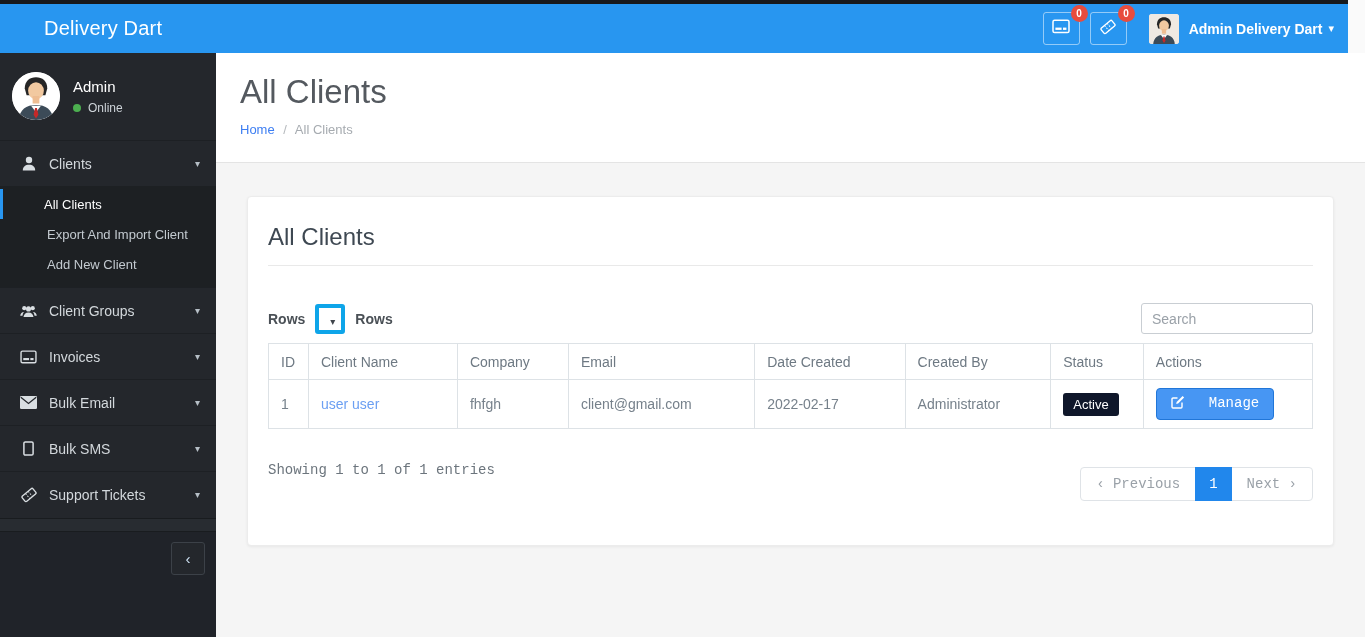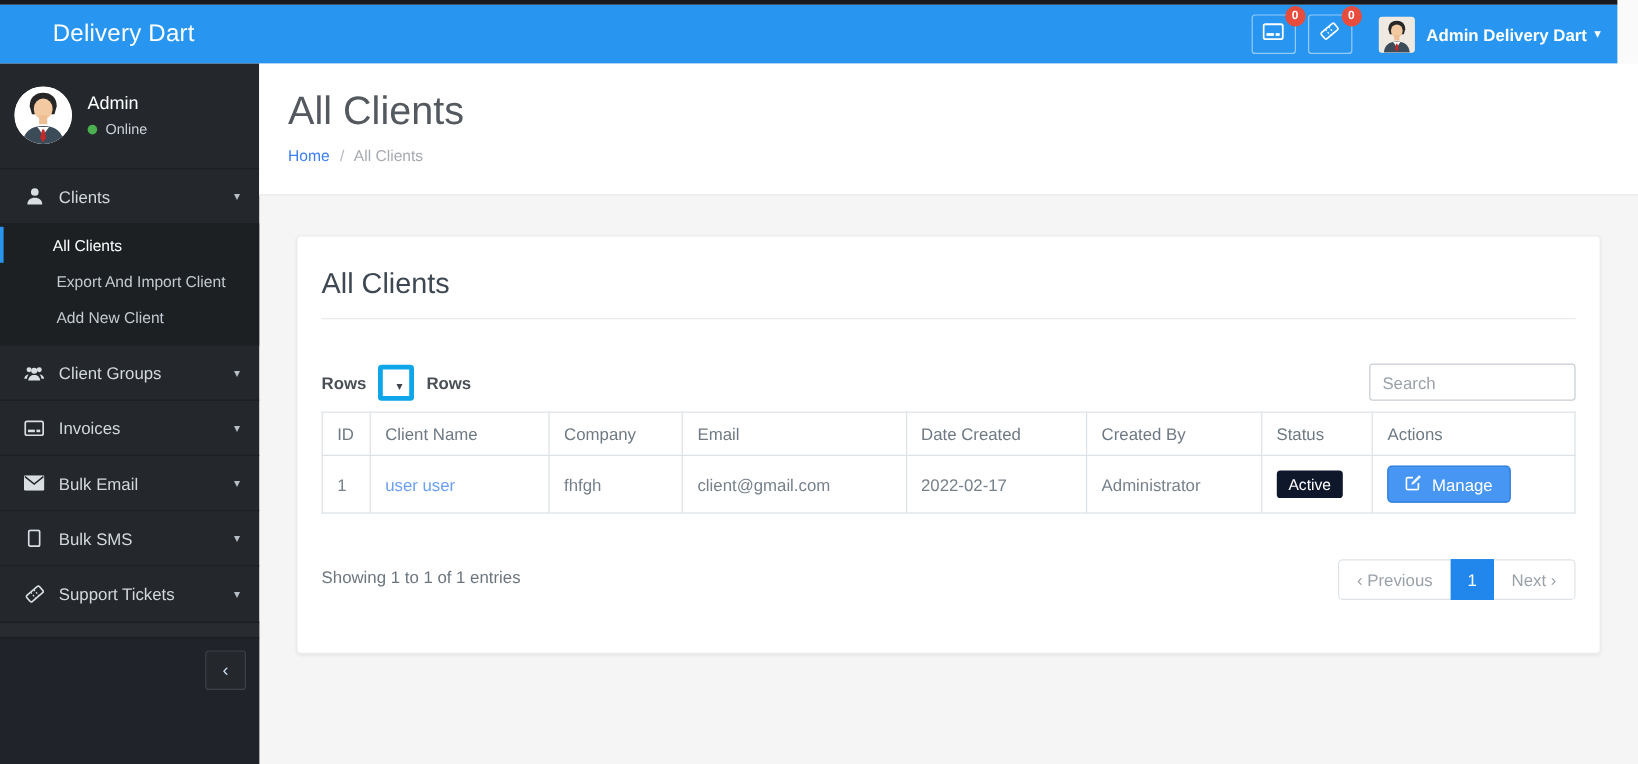--- a/index.html
+++ b/index.html
@@ -117,26 +117,26 @@
   .col-id { width:40px; } .col-name { width:152px; } .col-company { width:112px; }
   .col-email { width:188px; } .col-date { width:153px; } .col-createdby { width:147px; }
   .col-status { width:93px; } .col-actions { width:170px; }
   td.cell-id { color:#b9bfc7; }
   a.client-link { color:#6b9ff2; text-decoration:none;text-align:center; }
   .status-badge {
     display:inline-block; background:#0f172a; color:#fff; font-size:13px;
     padding:4px 10px; border-radius:3px;
   }
   .manage-btn {
-    display:inline-flex; align-items:flex-end; gap:8px;
+    display:inline-flex; align-items:flex-start; gap:24px;
     background:#4796f3; border:1px solid #2176d8; color:#fff; font-size:14px;
-    padding:6px 14px; border-radius:4px; cursor:pointer; font-family:Liberation Sans, sans-serif;
-  }
-
-  .table-footer { margin-top:24px; display:flex; align-items:center; }
+    padding:6px 14px; border-radius:4px; cursor:pointer; font-family:Liberation Mono, monospace;
+  }
+
+  .table-footer { margin-top:24px; display:flex; align-items:flex-start;font-family:Liberation Mono, monospace; }
   .showing-text { font-size:14px; color:#6c757d; padding-top:9px; }
   .pagination { margin-left:auto; display:flex; margin-top:14px; }
   .pg-btn {
     border:1px solid #dfe3e7; background:#fff; color:#9aa1a8; font-size:14px;
     padding:8px 15px; cursor:pointer; margin-left:-1px; font-family:inherit;
   }
   .pg-btn.first { border-radius:4px 0 0 4px; margin-left:0; }
   .pg-btn.last { border-radius:0 4px 4px 0; }
   .pg-btn.active { background:#2187ec; border-color:#2187ec; color:#fff; padding:8px 13px; position:relative; }
 </style>

